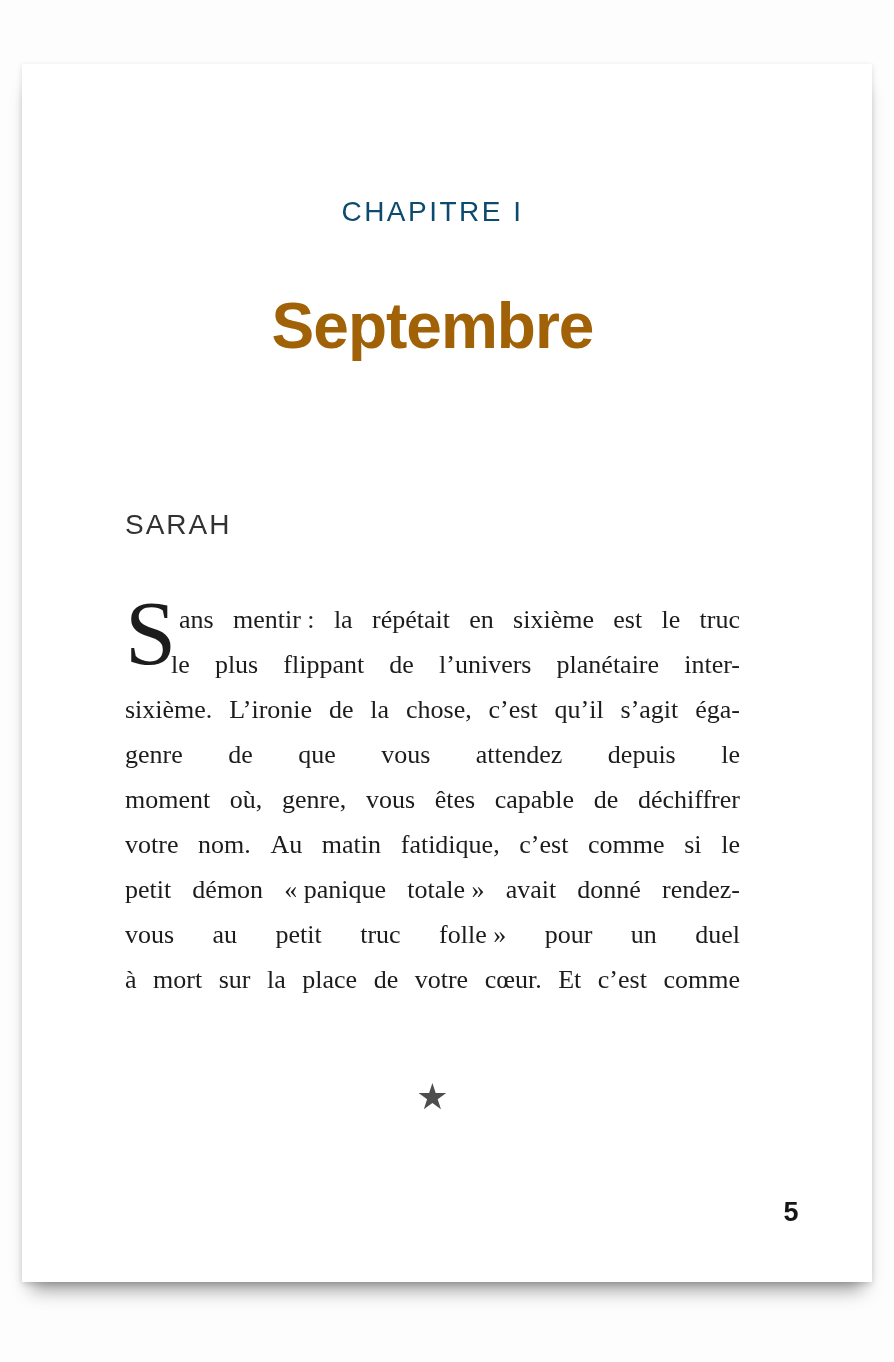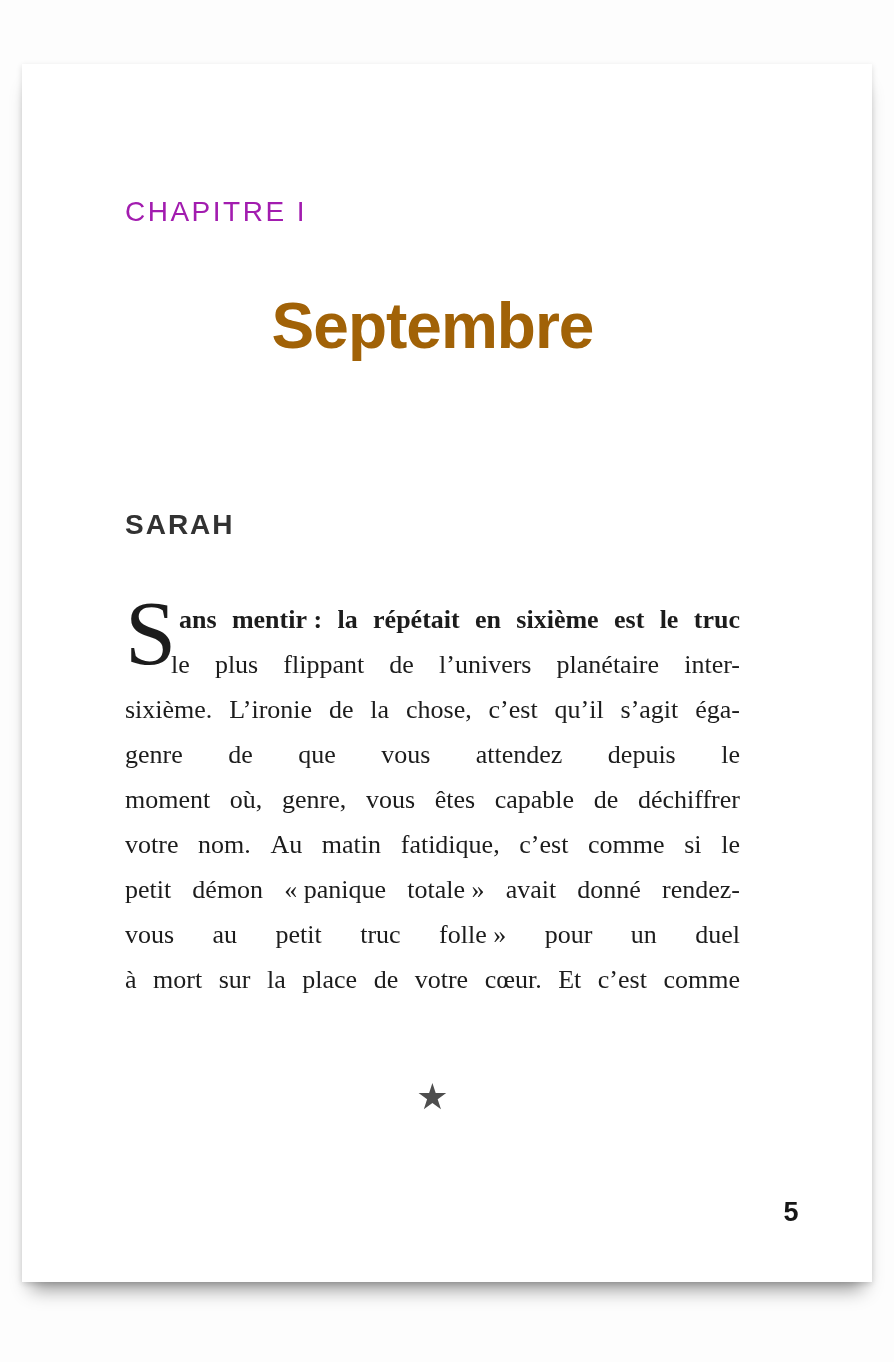--- a/index.html
+++ b/index.html
@@ -18,24 +18,25 @@
     width: 850px;
     height: 1218px;
     background: #ffffff;
     box-shadow: 0 2px 6px rgba(0,0,0,0.14), 0 16px 18px -9px rgba(0,0,0,0.42);
   }
   .chapter-label {
     position: absolute;
     left: 103px;
     top: 132px;
     width: 615px;
+    text-align: center;
     font-size: 28px;
     font-weight: 400;
     letter-spacing: 2.5px;
-    color: #a21caf;
+    color: #0c4a6e;
   }
   .chapter-title {
     position: absolute;
     left: 103px;
     top: 230px;
     width: 615px;
     margin: 0;
     text-align: center;
     font-size: 64px;
     line-height: 1;
@@ -43,21 +44,20 @@
     letter-spacing: -1px;
     color: #a16207;
   }
   .speaker-name {
     position: absolute;
     left: 103px;
     top: 445px;
     font-size: 28px;
     letter-spacing: 2px;
     color: #323232;
-    font-weight: bold;
   }
   .paragraph {
     position: absolute;
     left: 103px;
     top: 533px;
     width: 615px;
     font-family: "Liberation Serif", "DejaVu Serif", serif;
     font-size: 26px;
     color: #1c1c1c;
   }
@@ -70,21 +70,21 @@
     color: #1c1c1c;
   }
   .para-line {
     display: flex;
     justify-content: space-between;
     height: 45px;
     line-height: 45px;
     align-items: baseline;
   }
   .para-line span { white-space: pre; }
-  .dc-offset-0 { padding-left: 54px; font-weight: bold; }
+  .dc-offset-0 { padding-left: 54px; }
   .dc-offset-1 { padding-left: 46px; }
   .para-last {
     display: block;
     text-align: left;
     white-space: pre;
   }
   .divider-star {
     position: absolute;
     left: 103px;
     top: 1012px;

